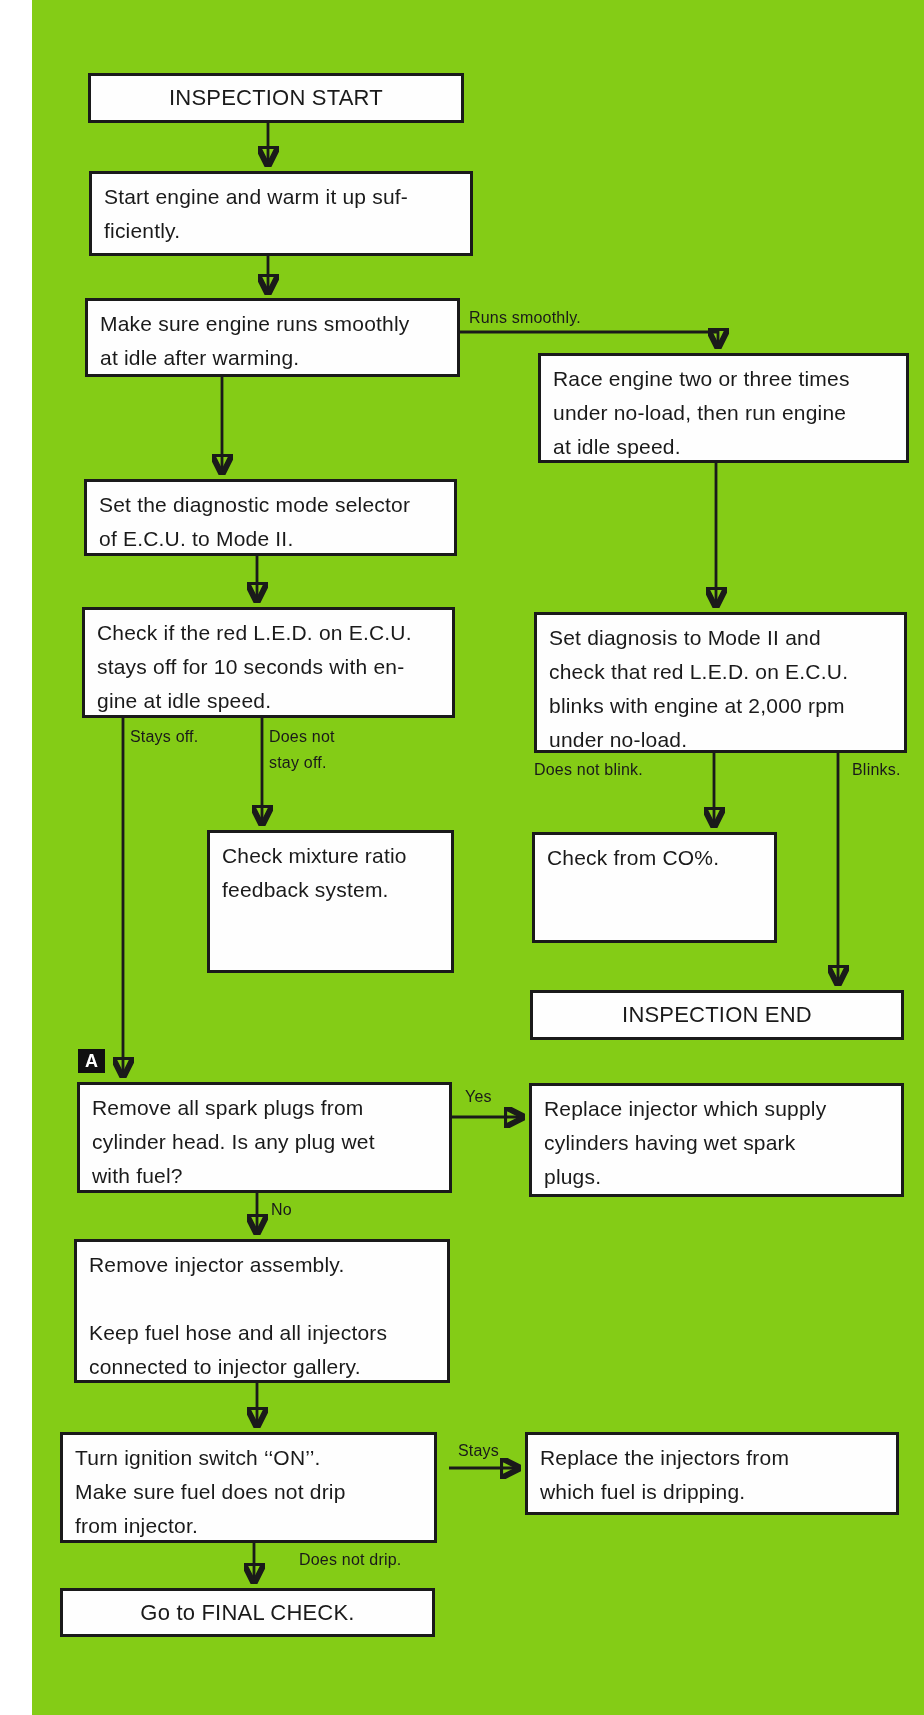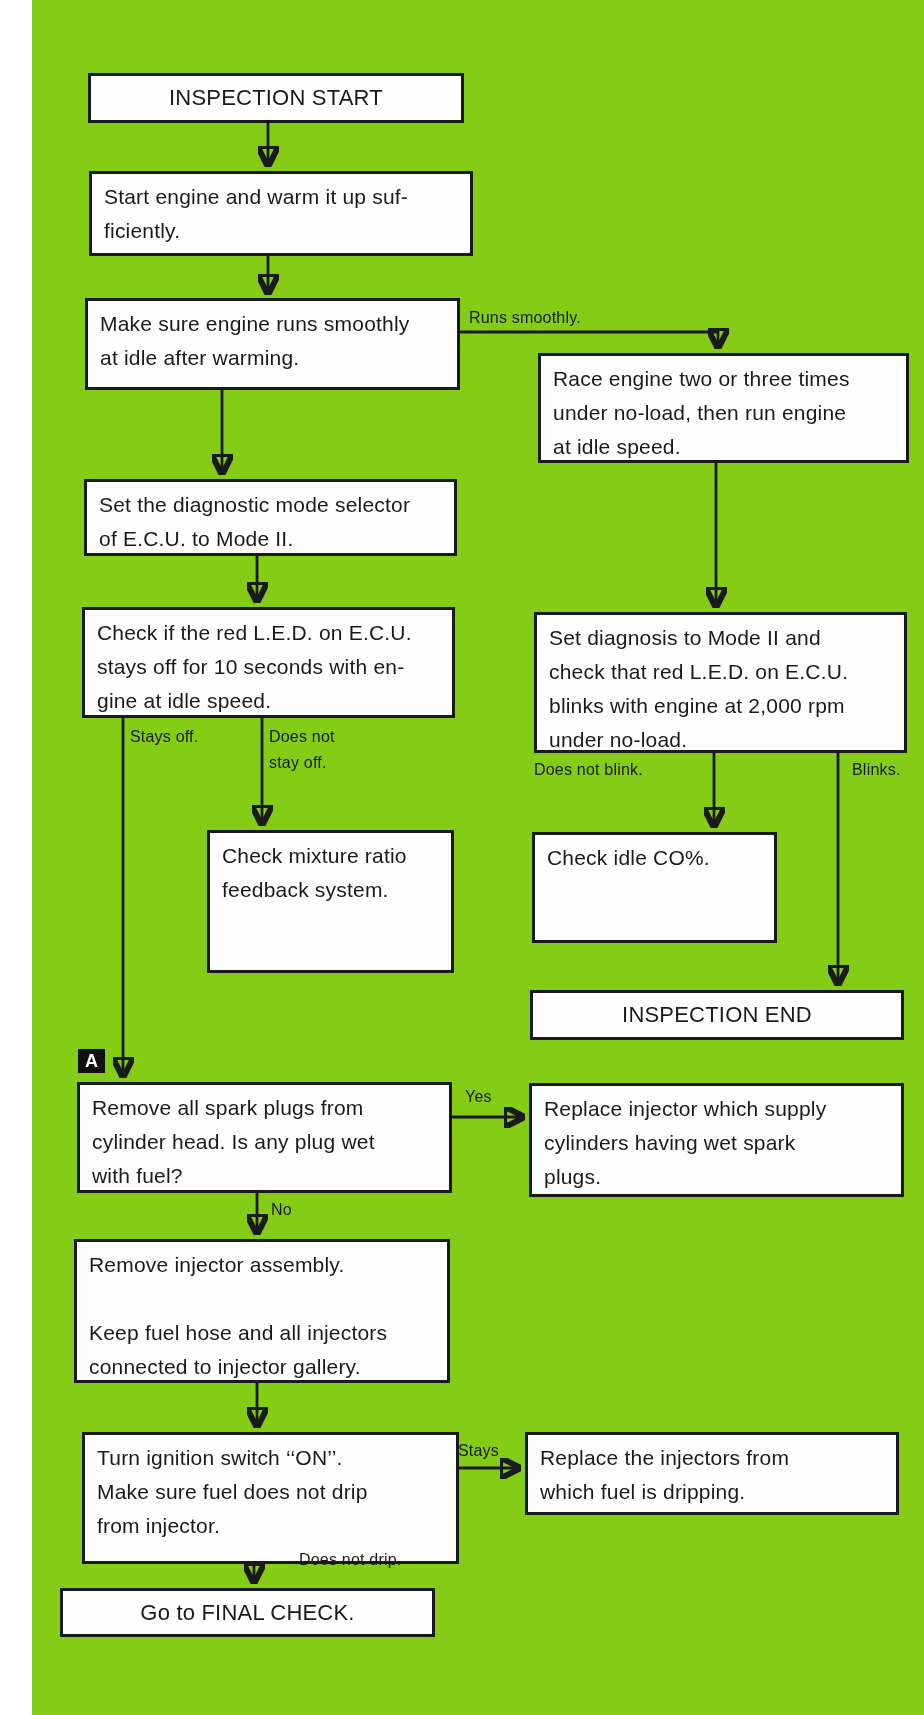--- a/index.html
+++ b/index.html
@@ -56,21 +56,21 @@
     <path d="M225 1383 V1425" marker-end="url(#ah)"></path>
     <path d="M417 1468 H486" marker-end="url(#ah)"></path>
     <path d="M222 1543 V1581" marker-end="url(#ah)"></path>
   </svg>
 
   <div class="node center" style="left:56px; top:73px; width:376px; height:50px;">INSPECTION START</div>
 
   <div class="node" style="left:57px; top:171px; width:384px; height:85px;">Start engine and warm it up suf-
 ficiently.</div>
 
-  <div class="node" style="left:53px; top:298px; width:375px; height:92px;">Make sure engine runs smoothly
+  <div class="node" style="left:53px; top:298px; width:375px; height:79px;">Make sure engine runs smoothly
 at idle after warming.</div>
 
   <div class="node" style="left:506px; top:353px; width:371px; height:110px;">Race engine two or three times
 under no-load, then run engine
 at idle speed.</div>
 
   <div class="node" style="left:52px; top:479px; width:373px; height:77px;">Set the diagnostic mode selector
 of E.C.U. to Mode II.</div>
 
   <div class="node" style="left:50px; top:607px; width:373px; height:111px;">Check if the red L.E.D. on E.C.U.
@@ -78,40 +78,40 @@
 gine at idle speed.</div>
 
   <div class="node" style="left:502px; top:612px; width:373px; height:141px;">Set diagnosis to Mode II and
 check that red L.E.D. on E.C.U.
 blinks with engine at 2,000 rpm
 under no-load.</div>
 
   <div class="node" style="left:175px; top:830px; width:247px; height:143px;">Check mixture ratio
 feedback system.</div>
 
-  <div class="node" style="left:500px; top:832px; width:245px; height:111px;">Check idle CO%.</div>
+  <div class="node" style="left:500px; top:832px; width:245px; height:111px;">Check from CO%.</div>
 
   <div class="node center" style="left:498px; top:990px; width:374px; height:50px;">INSPECTION END</div>
 
   <div class="marker-a">A</div>
 
   <div class="node" style="left:497px; top:1083px; width:375px; height:114px;">Replace injector which supply
 cylinders having wet spark
 plugs.</div>
 
   <div class="node" style="left:45px; top:1082px; width:375px; height:111px;">Remove all spark plugs from
 cylinder head. Is any plug wet
 with fuel?</div>
 
   <div class="node" style="left:42px; top:1239px; width:376px; height:144px;">Remove injector assembly.
 
 Keep fuel hose and all injectors
 connected to injector gallery.</div>
 
-  <div class="node" style="left:50px; top:1432px; width:377px; height:132px;">Turn ignition switch ‘‘ON’’.
+  <div class="node" style="left:28px; top:1432px; width:377px; height:111px;">Turn ignition switch ‘‘ON’’.
 Make sure fuel does not drip
 from injector.</div>
 
   <div class="node" style="left:493px; top:1432px; width:374px; height:83px;">Replace the injectors from
 which fuel is dripping.</div>
 
   <div class="node center" style="left:28px; top:1588px; width:375px; height:49px;">Go to FINAL CHECK.</div>
 
   <div class="lbl" style="left:437px; top:305px;">Runs smoothly.</div>
 

